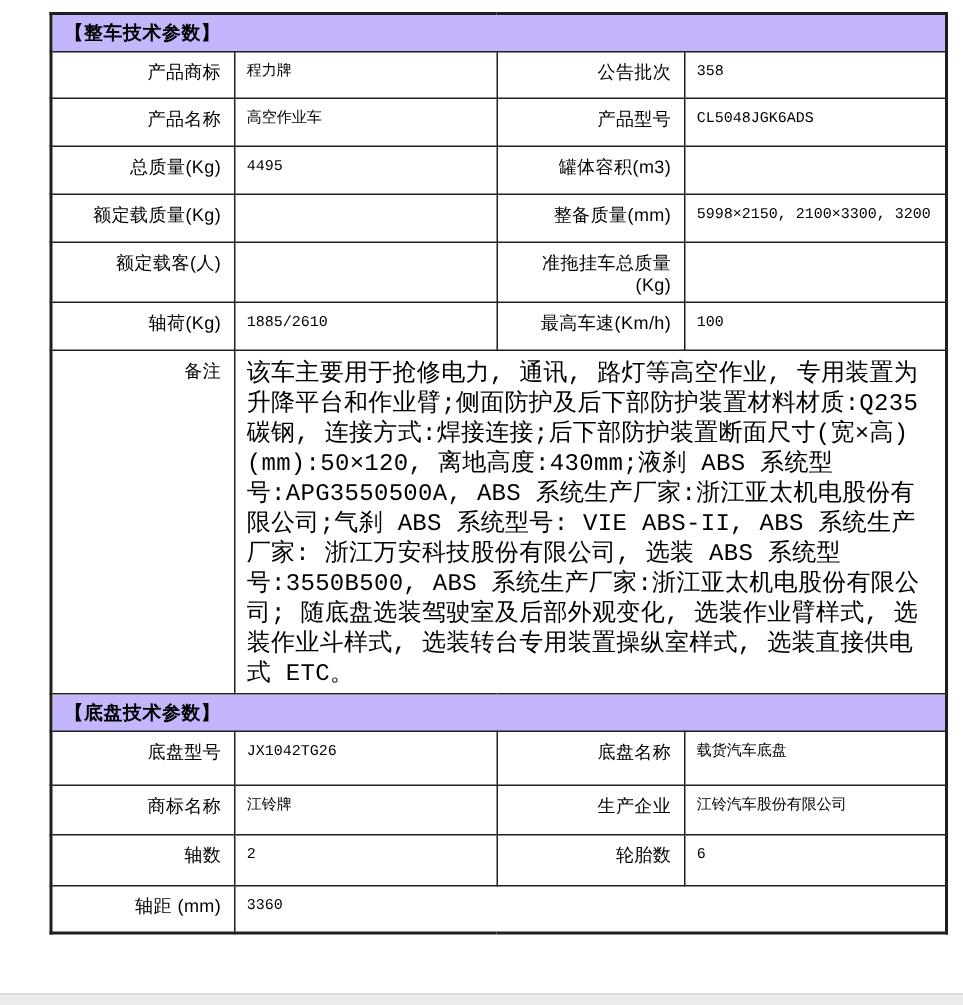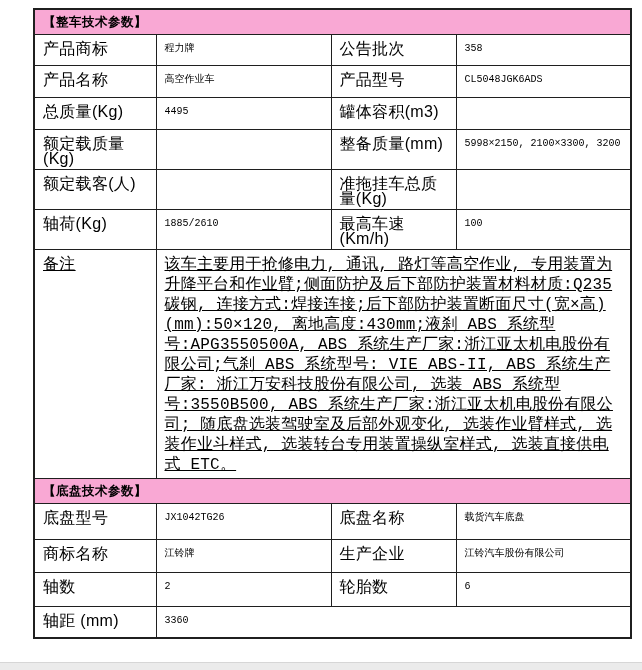--- a/index.html
+++ b/index.html
@@ -29,31 +29,32 @@
   }
   table.spec-table td {
     border: 1px solid #1f1f1f;
     vertical-align: top;
     padding: 6px 8px 3px 8px;
     color: #000000;
     overflow: hidden;
     word-break: break-word;
   }
   tr.section-row td {
-    background: #f9a8d4;
+    background: #c4b5fd;
     font-weight: bold;
     font-size: 12.5px;
     padding-top: 4px;
     padding-bottom: 3px;
     letter-spacing: 0.5px;
   }
   td.lbl {
-    font-size: 16px;
+    font-size: 12px;
     line-height: 15px;
     letter-spacing: 0.3px;
+    text-align: right;
   }
   td.val {
     font-family: "Liberation Mono", "DejaVu Sans Mono", monospace;
     font-size: 10px;
     line-height: 15px;
     padding-top: 5px;
   }
   td.val.remarks {
     font-size: 16px;
     line-height: 20px;
@@ -114,21 +115,21 @@
           <td class="val"></td>
           <td class="lbl">准拖挂车总质量(Kg)</td>
           <td class="val"></td>
         </tr>
         <tr style="height: 32px;">
           <td class="lbl">轴荷(Kg)</td>
           <td class="val">1885/2610</td>
           <td class="lbl">最高车速(Km/h)</td>
           <td class="val">100</td>
         </tr>
-        <tr style="height: 140px; text-decoration: underline;">
+        <tr style="height: 140px;">
           <td class="lbl">备注</td>
           <td class="val remarks" colspan="3">该车主要用于抢修电力, 通讯, 路灯等高空作业, 专用装置为升降平台和作业臂;侧面防护及后下部防护装置材料材质:Q235 碳钢, 连接方式:焊接连接;后下部防护装置断面尺寸(宽×高)(mm):50×120, 离地高度:430mm;液刹 ABS 系统型号:APG3550500A, ABS 系统生产厂家:浙江亚太机电股份有限公司;气刹 ABS 系统型号: VIE ABS-II, ABS 系统生产厂家: 浙江万安科技股份有限公司, 选装 ABS 系统型号:3550B500, ABS 系统生产厂家:浙江亚太机电股份有限公司; 随底盘选装驾驶室及后部外观变化, 选装作业臂样式, 选装作业斗样式, 选装转台专用装置操纵室样式, 选装直接供电式 ETC。</td>
         </tr>
         <tr class="section-row" style="height: 23px;">
           <td colspan="4">【底盘技术参数】</td>
         </tr>
         <tr style="height: 36px;">
           <td class="lbl">底盘型号</td>
           <td class="val">JX1042TG26</td>
           <td class="lbl">底盘名称</td>

